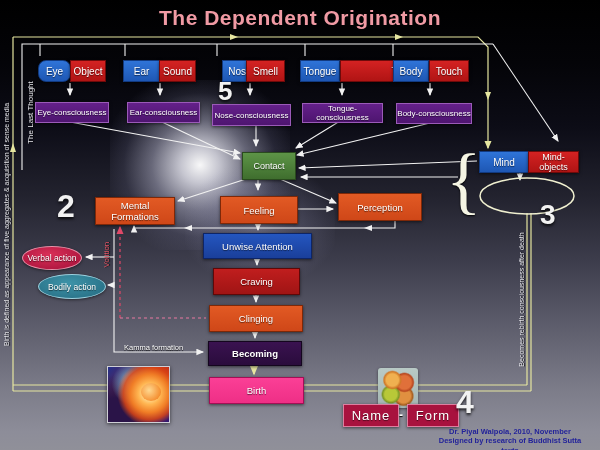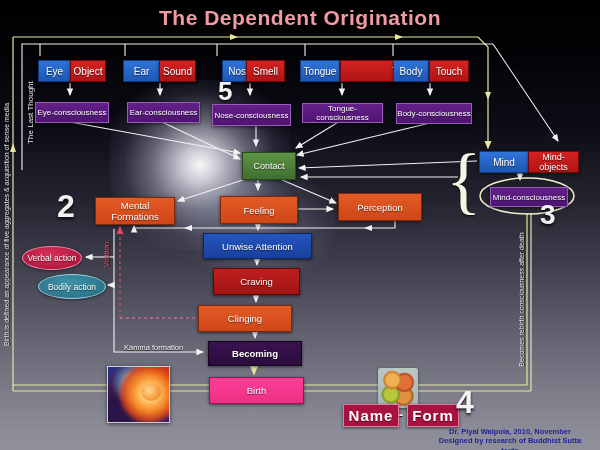--- a/index.html
+++ b/index.html
@@ -17,21 +17,21 @@
       text-shadow:0 1px 1px rgba(0,0,0,0.6);}
   .blue{background:linear-gradient(180deg,#2f74d8,#1e57b4);border:1px solid #123a80;font-size:10px;}
   .red{background:linear-gradient(180deg,#d42222,#b01414);border:1px solid #6e0a0a;font-size:10px;}
   .purp{background:linear-gradient(180deg,#64208a,#4e1570);border:1px solid #9a5ab8;font-size:8px;}
   .green{background:linear-gradient(180deg,#5d9447,#3f6e2e);border:1px solid #2a4a1e;font-size:9px;}
   .orange{background:linear-gradient(180deg,#e25a24,#cf4718);border:1px solid #7e2808;font-size:9.5px;}
   .dkblue{background:linear-gradient(180deg,#2456c0,#1a3f9a);border:1px solid #0e2566;font-size:9.5px;}
   .dkred{background:linear-gradient(180deg,#c01e1e,#a01414);border:1px solid #5e0808;font-size:9.5px;}
   .dkpurp{background:linear-gradient(180deg,#3a1250,#2a0c3c);border:1px solid #14061e;font-size:9.5px;}
   .pink{background:linear-gradient(180deg,#fb3f96,#ee2f86);border:1px solid #a30f56;font-size:9.5px;}
-  .crimbox{background:#a8123e;border:1px solid #dd7fa0;font-size:15px;font-weight:bold;letter-spacing:1px;}
+  .crimbox{background:#a8123e;border:1px solid #dd7fa0;font-size:13px;font-weight:normal;letter-spacing:1px;}
   .ellipse{position:absolute;border-radius:50%;display:flex;align-items:center;justify-content:center;
       color:#fff;font-size:8.5px;box-shadow:0 1px 3px rgba(0,0,0,0.5);text-shadow:0 1px 1px rgba(0,0,0,0.6);}
   .verbal{background:radial-gradient(ellipse at 45% 35%,#d93058,#a30f38);border:1px solid #e890a8;}
   .bodily{background:radial-gradient(ellipse at 45% 35%,#3e93a8,#246a80);border:1px solid #9ad0de;}
   .num{position:absolute;color:#f2f2f2;font-weight:bold;text-shadow:0 2px 3px rgba(0,0,0,0.8);}
   .rot{position:absolute;color:#e8e8ee;white-space:nowrap;transform:rotate(-90deg);font-size:7.5px;text-shadow:0 1px 1px #000;}
   .brace{position:absolute;color:#f5f5e4;font-size:74px;font-family:"Liberation Serif",serif;font-weight:normal;line-height:1;text-shadow:0 1px 2px #000;}
   .small-wh{position:absolute;color:#fff;font-size:7.5px;text-shadow:0 1px 1px #000;}
   .credits{position:absolute;color:#23239a;font-weight:bold;font-size:7.5px;line-height:1.25;text-align:center;}
   .embryo{left:107px;top:366px;width:61px;height:55px;border:1px solid #cfcfd6;box-shadow:0 1px 4px rgba(0,0,0,0.6);
@@ -128,53 +128,52 @@
       <path d="M114,285 H108" marker-end="url(#aw)"></path>
     </g>
     <g>
       <path d="M254,365 V374" stroke="#e6e6a0" stroke-width="1.4" fill="none" marker-end="url(#ay)"></path>
       <path d="M120,318 V227" stroke="#e04868" stroke-width="1.2" stroke-dasharray="3,3" fill="none" marker-end="url(#ar)"></path>
       <path d="M120,318 H206" stroke="#e878a0" stroke-width="1.2" stroke-dasharray="3,3" fill="none"></path>
     </g>
     <ellipse cx="527" cy="196" rx="47" ry="18" stroke="#f0f0d0" stroke-width="1.5" fill="none"></ellipse>
   </svg>
 
-  <div class="bx blue" style="left:38px;top:60px;width:31px;height:20px;">Eye</div>
+  <div class="bx blue" style="left:38px;top:60px;width:31px;height:20px;border-radius:8px;">Eye</div>
   <div class="bx red" style="left:70px;top:60px;width:34px;height:20px;">Object</div>
   <div class="bx blue" style="left:123px;top:60px;width:35px;height:20px;">Ear</div>
   <div class="bx red" style="left:159px;top:60px;width:35px;height:20px;">Sound</div>
   <div class="bx blue" style="left:210px;top:60px;width:34px;height:20px;margin-left:12px;">Nose</div>
   <div class="bx red" style="left:246px;top:60px;width:37px;height:20px;">Smell</div>
   <div class="bx blue" style="left:300px;top:60px;width:38px;height:20px;">Tongue</div>
   <div class="bx red" style="left:340px;top:60px;width:37px;height:20px;padding-left:44px;">Taste</div>
   <div class="bx blue" style="left:393px;top:60px;width:34px;height:20px;">Body</div>
   <div class="bx red" style="left:429px;top:60px;width:38px;height:20px;">Touch</div>
 
   <div class="bx purp" style="left:35px;top:102px;width:72px;height:19px;">Eye-consciousness</div>
   <div class="bx purp" style="left:127px;top:102px;width:71px;height:19px;">Ear-consciousness</div>
   <div class="bx purp" style="left:212px;top:104px;width:77px;height:20px;">Nose-consciousness</div>
   <div class="bx purp" style="left:302px;top:103px;width:79px;height:18px;">Tongue-consciousness</div>
   <div class="bx purp" style="left:396px;top:103px;width:74px;height:19px;">Body-consciousness</div>
 
   <div class="num" style="left:218px;top:76px;font-size:26px;">5</div>
 
   <div class="bx blue" style="left:479px;top:151px;width:48px;height:20px;">Mind</div>
   <div class="bx red" style="left:528px;top:151px;width:49px;height:20px;font-size:9px;">Mind-objects</div>
-  <div class="bx purp" style="left:490px;top:187px;width:76px;height:18px;">Mind-consciousness</div>
   <div class="brace" style="left:446px;top:143px;">{</div>
   <div class="num" style="left:540px;top:199px;font-size:28px;">3</div>
 
   <div class="bx green" style="left:242px;top:152px;width:52px;height:26px;">Contact</div>
   <div class="num" style="left:57px;top:188px;font-size:32px;">2</div>
   <div class="bx orange" style="left:95px;top:197px;width:78px;height:26px;">Mental Formations</div>
   <div class="bx orange" style="left:220px;top:196px;width:76px;height:26px;">Feeling</div>
   <div class="bx orange" style="left:338px;top:193px;width:82px;height:26px;">Perception</div>
   <div class="bx dkblue" style="left:203px;top:233px;width:107px;height:24px;">Unwise Attention</div>
   <div class="bx dkred" style="left:213px;top:268px;width:85px;height:25px;">Craving</div>
-  <div class="bx orange" style="left:198px;top:305px;width:92px;height:25px;">Clinging</div>
+  <div class="bx orange" style="left:209px;top:305px;width:92px;height:25px;">Clinging</div>
   <div class="bx dkpurp" style="left:208px;top:341px;width:92px;height:23px;font-weight:bold;">Becoming</div>
   <div class="bx pink" style="left:209px;top:377px;width:93px;height:25px;">Birth</div>
 
   <div class="ellipse verbal" style="left:22px;top:246px;width:58px;height:22px;">Verbal action</div>
   <div class="ellipse bodily" style="left:38px;top:274px;width:66px;height:23px;">Bodily action</div>
   <div class="rot" style="left:83px;top:240px;width:46px;color:#e85868;font-size:8px;">Volition</div>
   <div class="small-wh" style="left:124px;top:343px;">Kamma formation</div>
 
   <div class="rot" style="left:-159px;top:221px;width:330px;text-align:center;font-size:7px;">Birth is defined as appearance of five aggregates &amp; acquisition of sense media</div>
   <div class="rot" style="left:-11px;top:108px;width:82px;text-align:center;font-size:8px;">The Last Thought</div>

